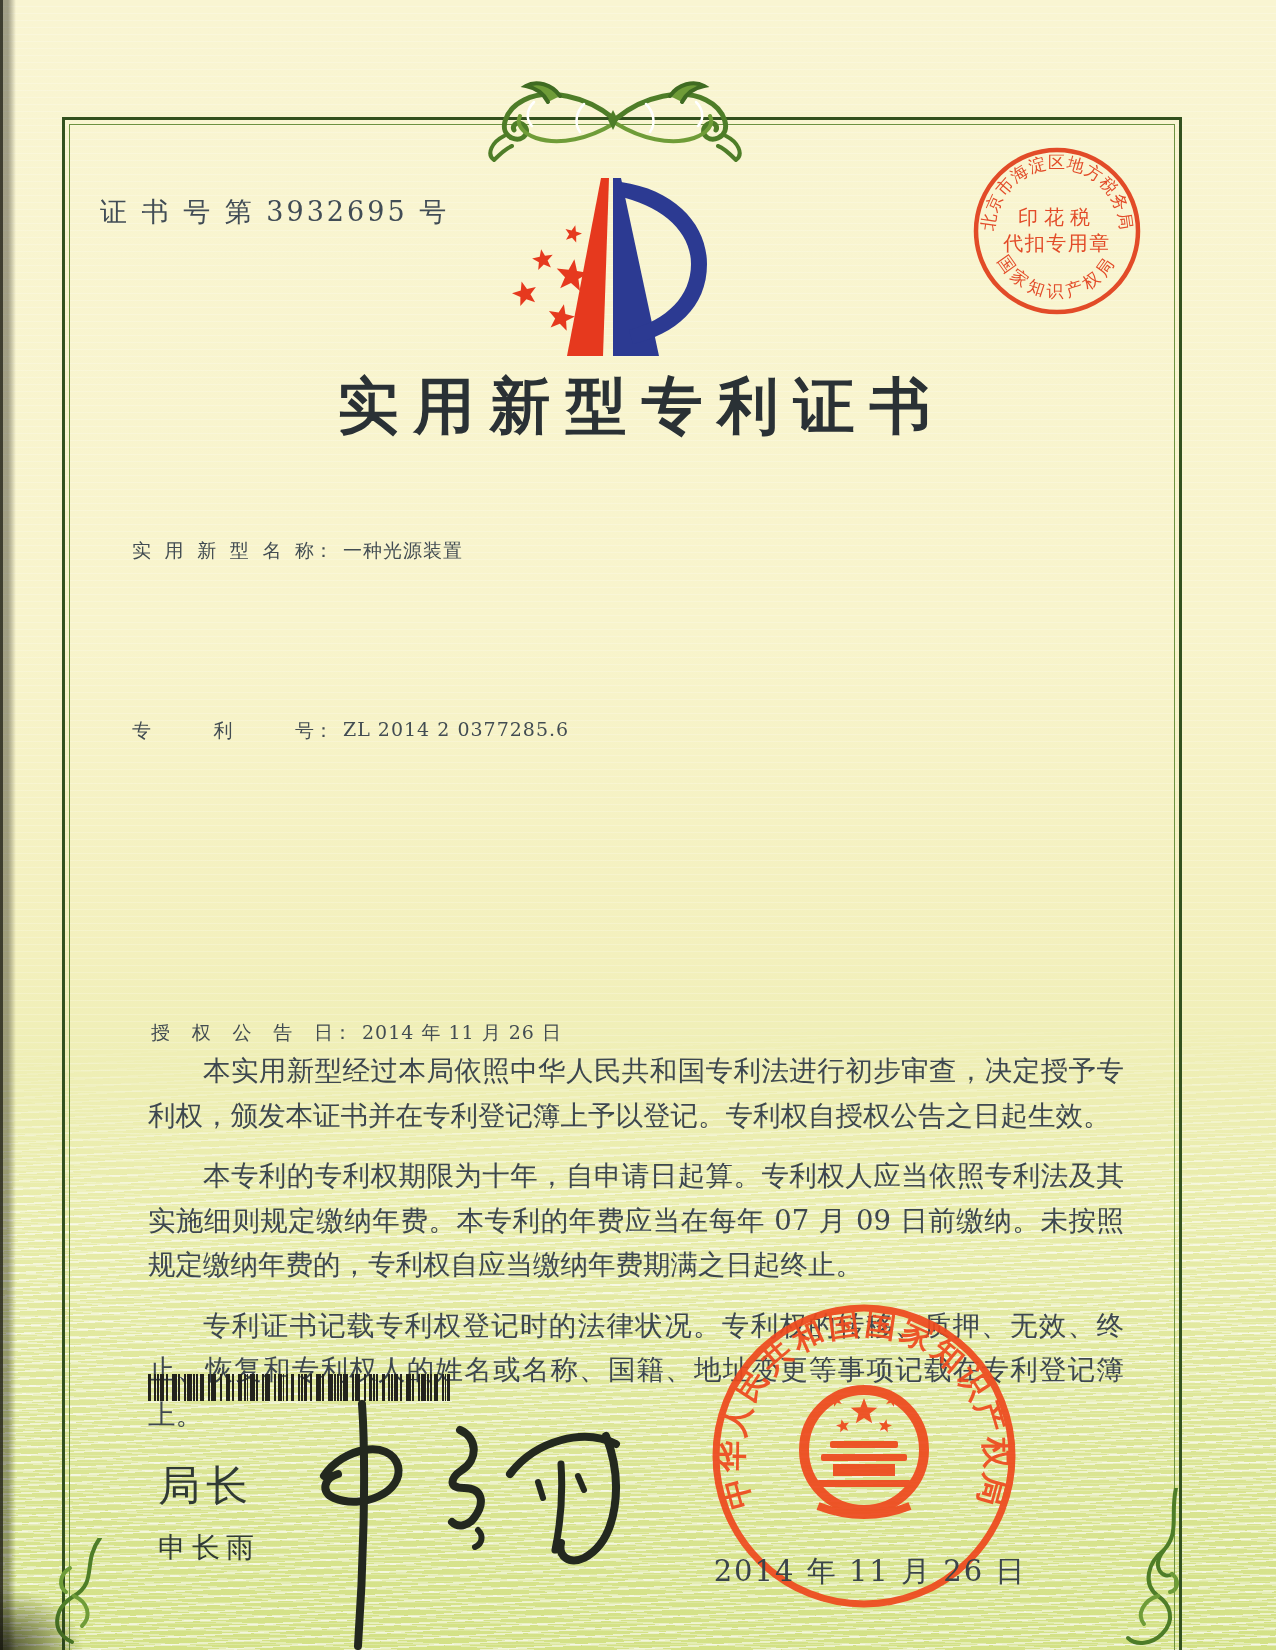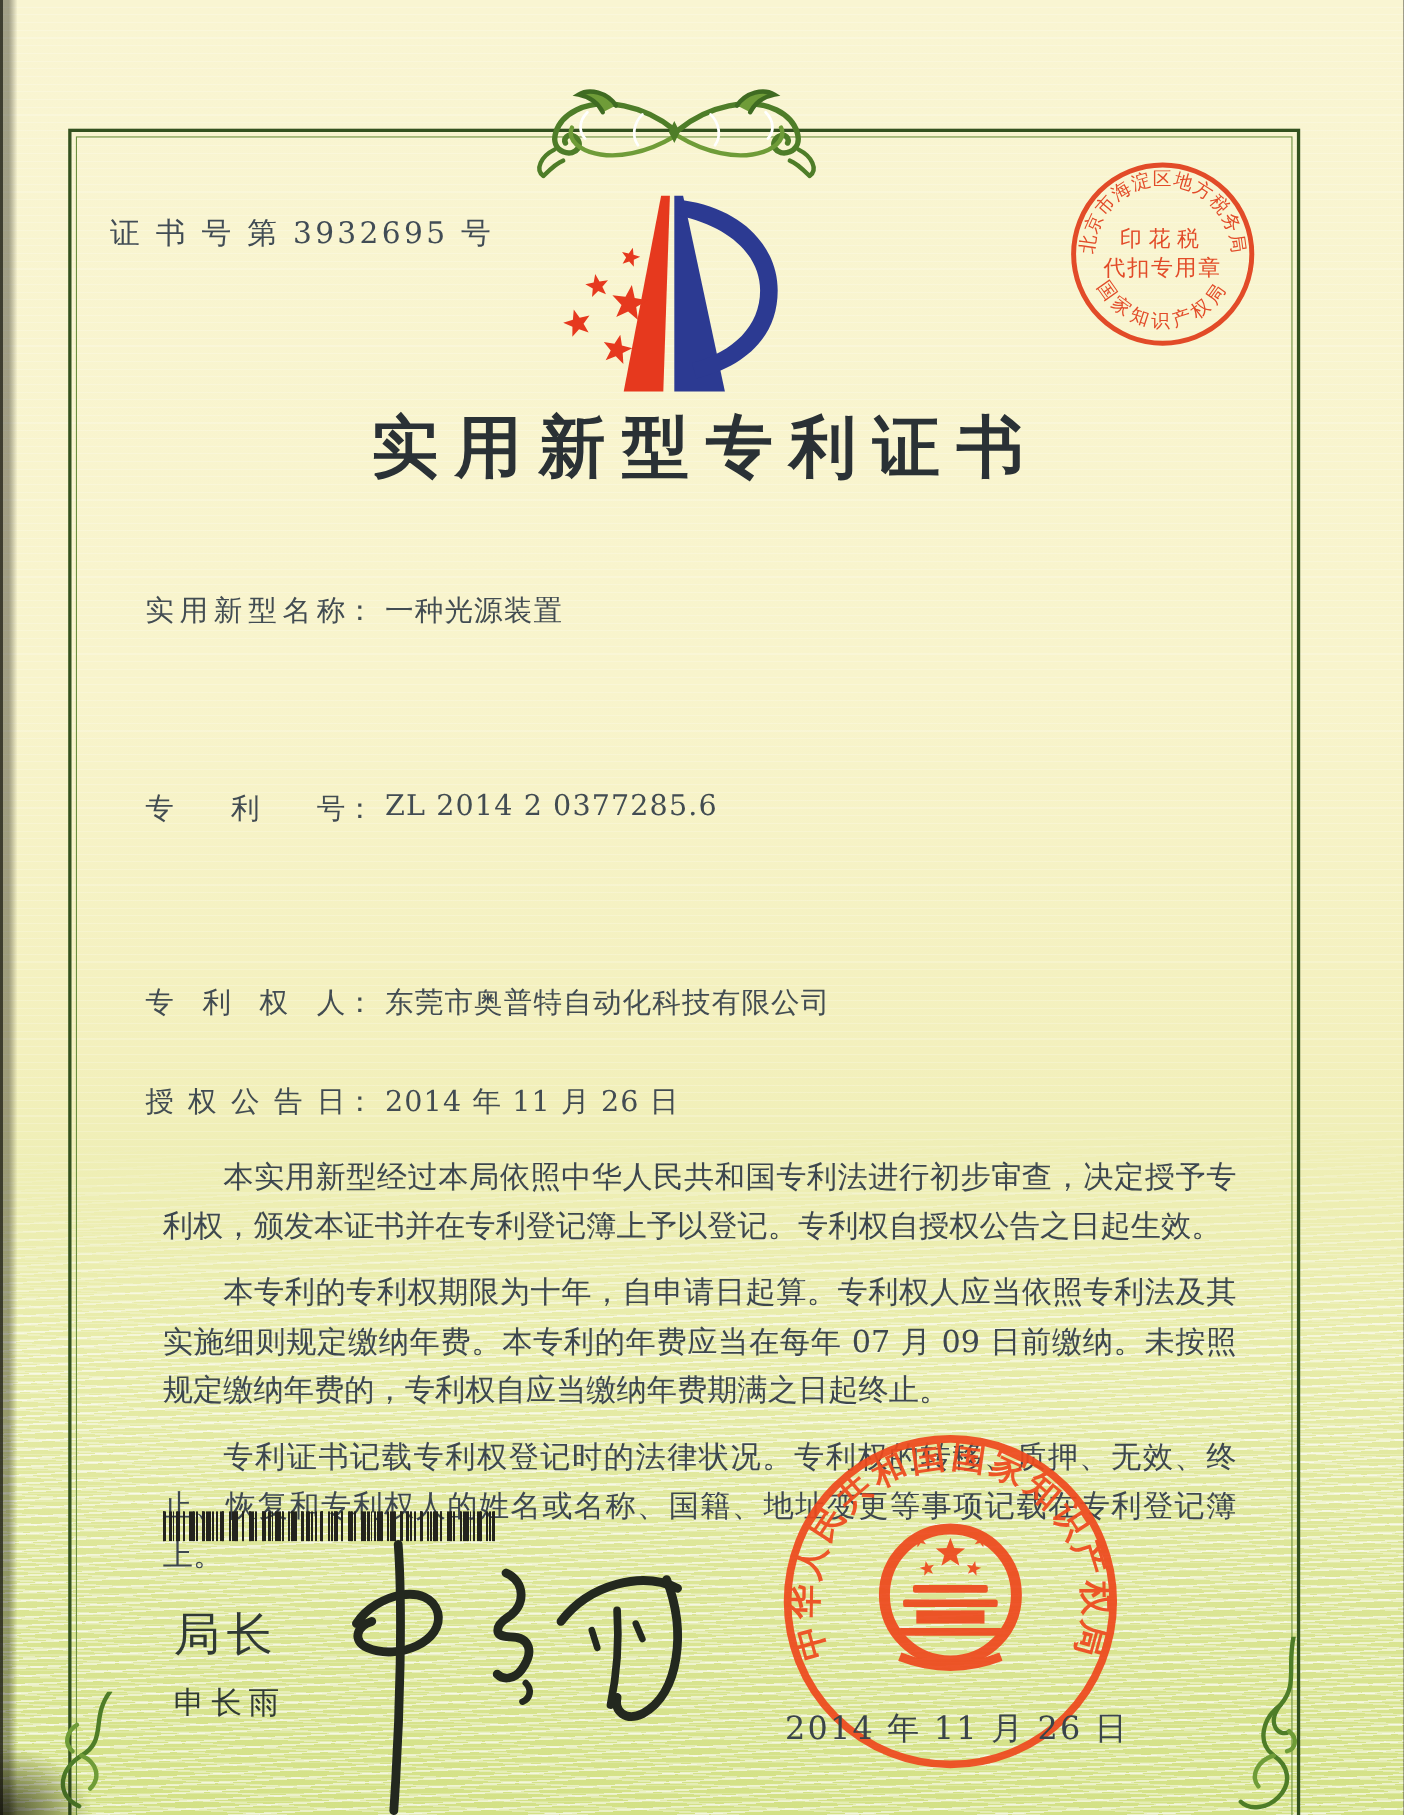--- a/index.html
+++ b/index.html
@@ -29,21 +29,21 @@
   
   .frame-outer{position:absolute; left:62px; top:117px; right:94px; bottom:-24px;
     border:3px solid #33511f;}
   .frame-inner{position:absolute; inset:4px; border:1.5px solid #6d9140;}
 
   .cert-number{position:absolute; left:100px; top:194px; font-size:27px; letter-spacing:3px; color:#414c55;}
 
   .doc-title{position:absolute; left:0; right:0; top:366px; text-align:center;
     font-size:61px; font-weight:bold; letter-spacing:15px; color:#2a3135; padding-left:7px;}
 
-  .field-row{position:absolute; left:132px; font-size:26px; color:#424c52; white-space:nowrap;}
+  .field-row{position:absolute; left:132px; font-size:19px; color:#424c52; white-space:nowrap;}
   .field-label{display:inline-block; width:182px; text-align:justify; text-align-last:justify; vertical-align:top;}
   .field-colon{display:inline-block; vertical-align:top;}
   .field-value{display:inline-block; margin-left:10px; vertical-align:top; letter-spacing:1px;}
 
   .body-text{position:absolute; left:132px; top:1032px; width:1008px;
     font-size:27.5px; line-height:1.62; color:#3d474f; text-align:justify;}
   .body-text p{margin:16px; text-indent:2em;}
 
   .barcode{position:absolute; left:148px; top:1374px; width:302px; height:27px;
     background-image:
@@ -120,24 +120,21 @@
   </svg>
 
   <div class="doc-title">实用新型专利证书</div>
 
   <div class="field-row" style="top:538px;">
     <span class="field-label">实用新型名称</span><span class="field-colon">：</span><span class="field-value">一种光源装置</span>
   </div>
   <div class="field-row" style="top:718px;">
     <span class="field-label">专利号</span><span class="field-colon">：</span><span class="field-value">ZL 2014 2 0377285.6</span>
   </div>
-  <div class="field-row" style="top:894px;">
-    <span class="field-label">专利权人</span><span class="field-colon">：</span><span class="field-value">东莞市奥普特自动化科技有限公司</span>
-  </div>
-  <div class="field-row" style="top:984px;">
+  <div class="field-row" style="top:1020px;margin-left:19px;">
     <span class="field-label">授权公告日</span><span class="field-colon">：</span><span class="field-value">2014 年 11 月 26 日</span>
   </div>
 
   <div class="body-text">
     <p>本实用新型经过本局依照中华人民共和国专利法进行初步审查，决定授予专利权，颁发本证书并在专利登记簿上予以登记。专利权自授权公告之日起生效。</p>
     <p>本专利的专利权期限为十年，自申请日起算。专利权人应当依照专利法及其实施细则规定缴纳年费。本专利的年费应当在每年 07 月 09 日前缴纳。未按照规定缴纳年费的，专利权自应当缴纳年费期满之日起终止。</p>
     <p>专利证书记载专利权登记时的法律状况。专利权的转移、质押、无效、终止、恢复和专利权人的姓名或名称、国籍、地址变更等事项记载在专利登记簿上。</p>
   </div>
 
   <div class="barcode"></div>

